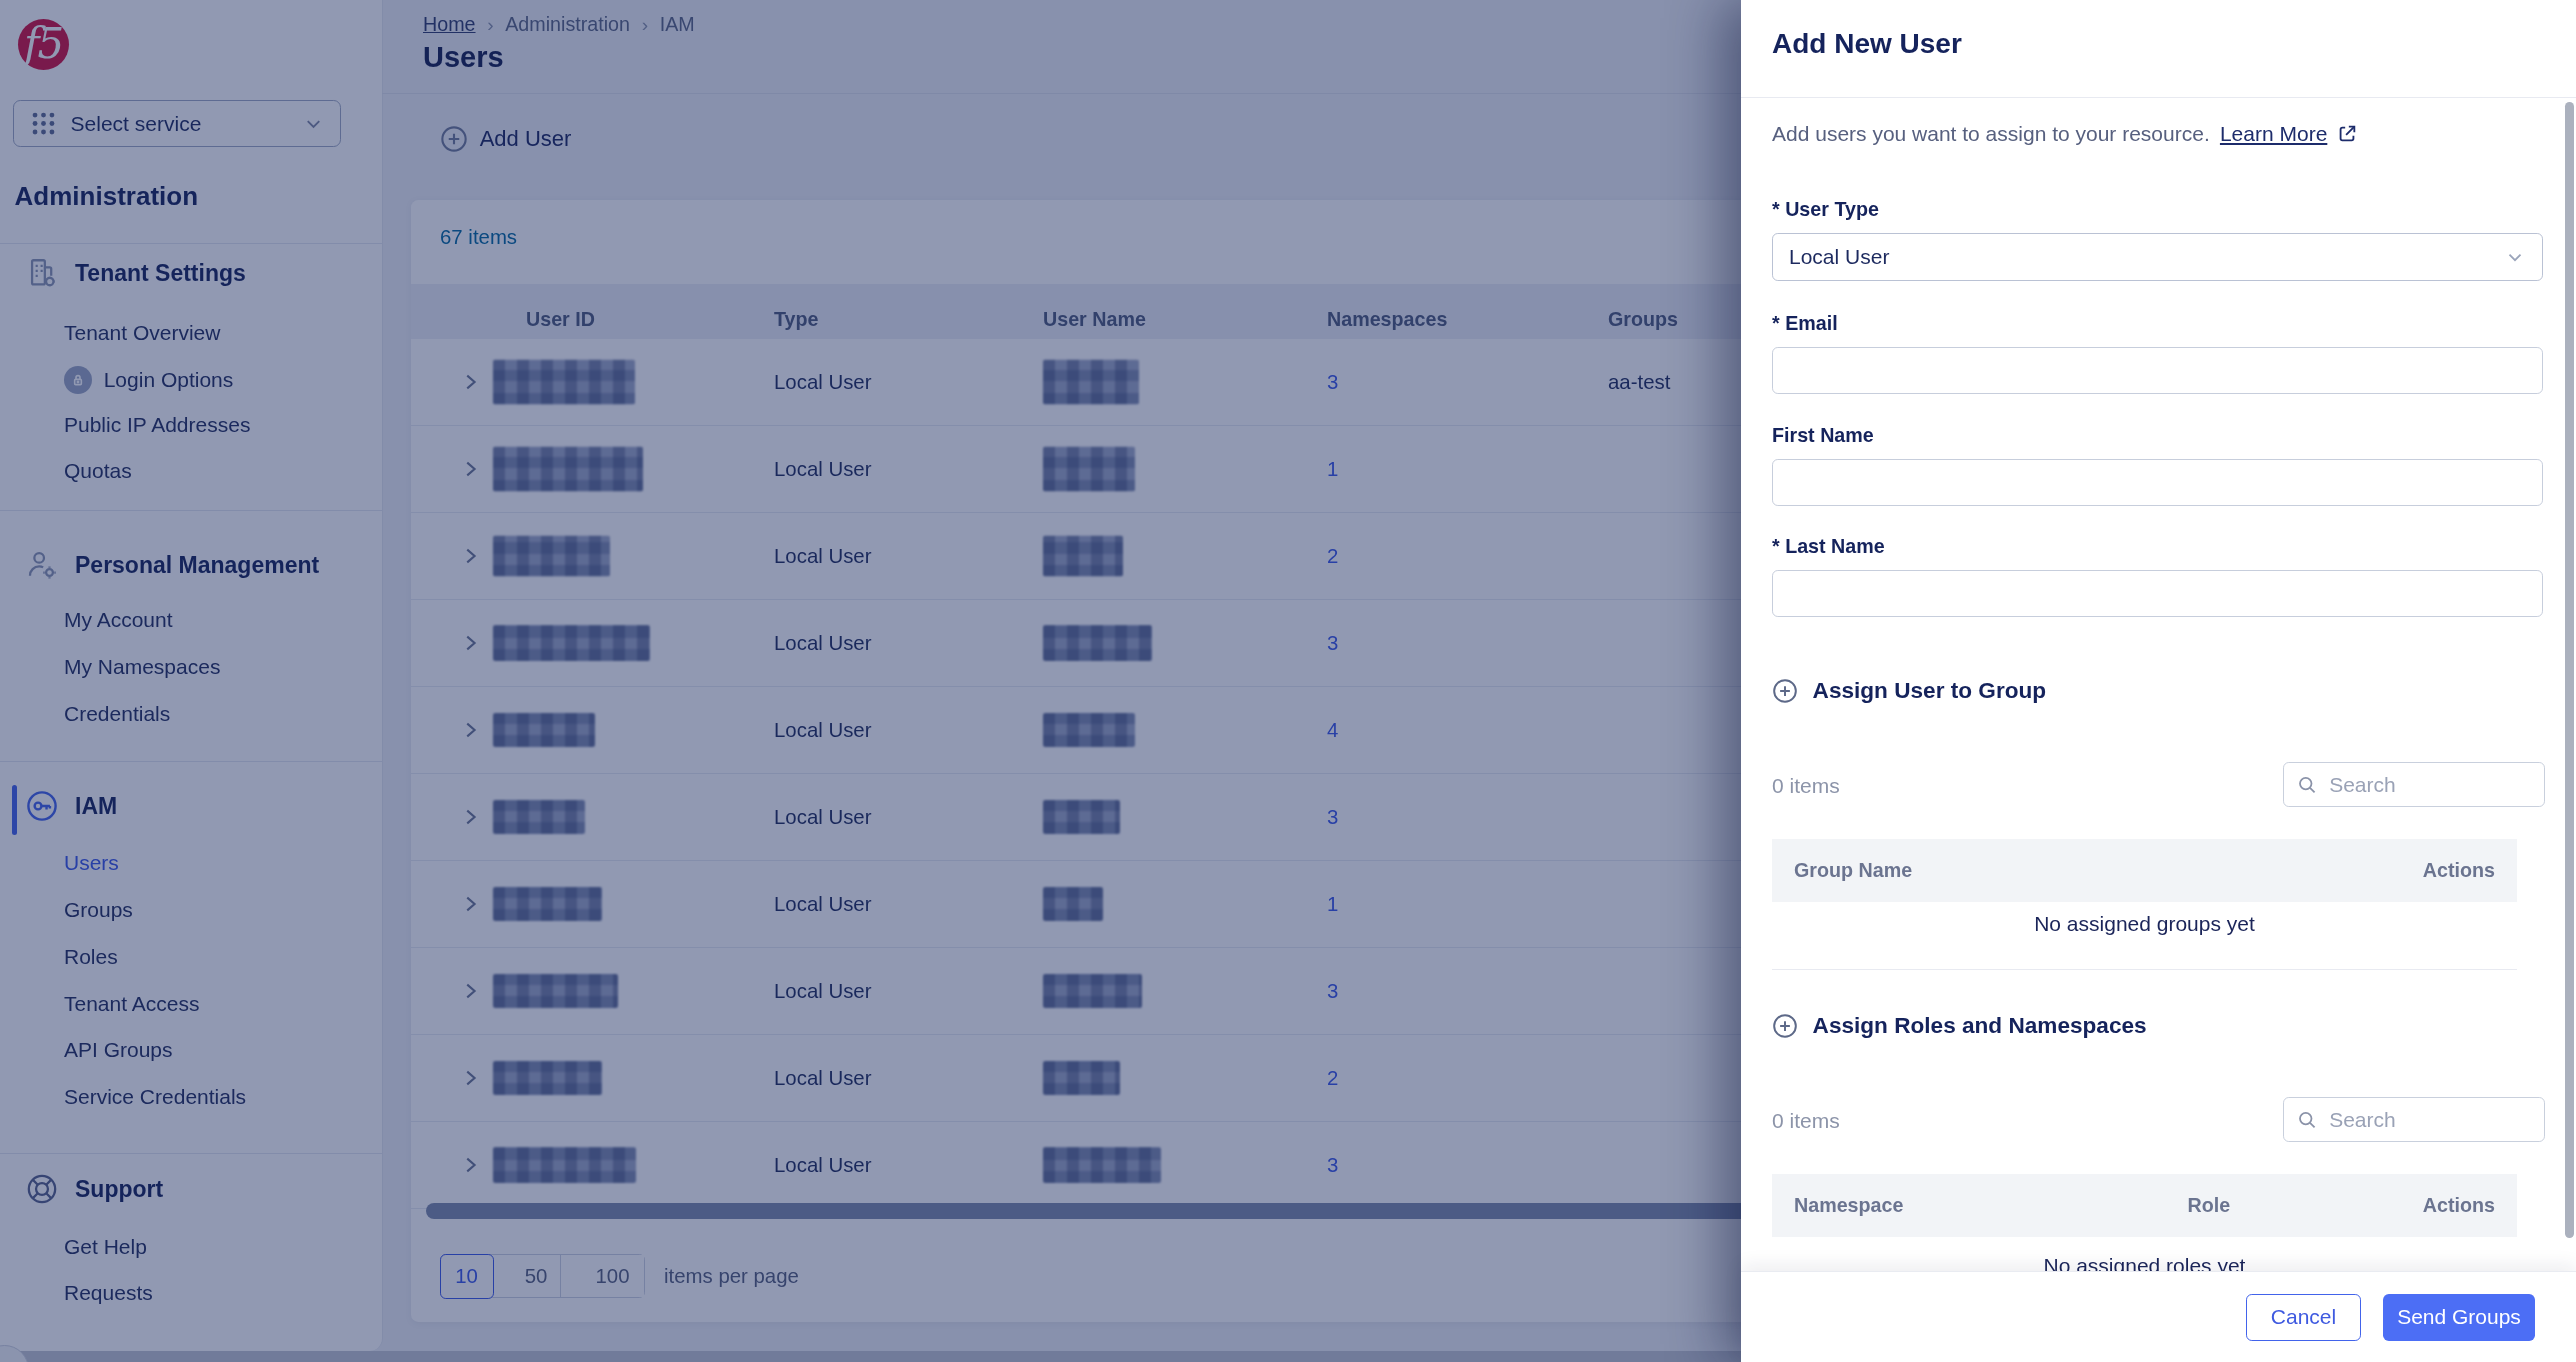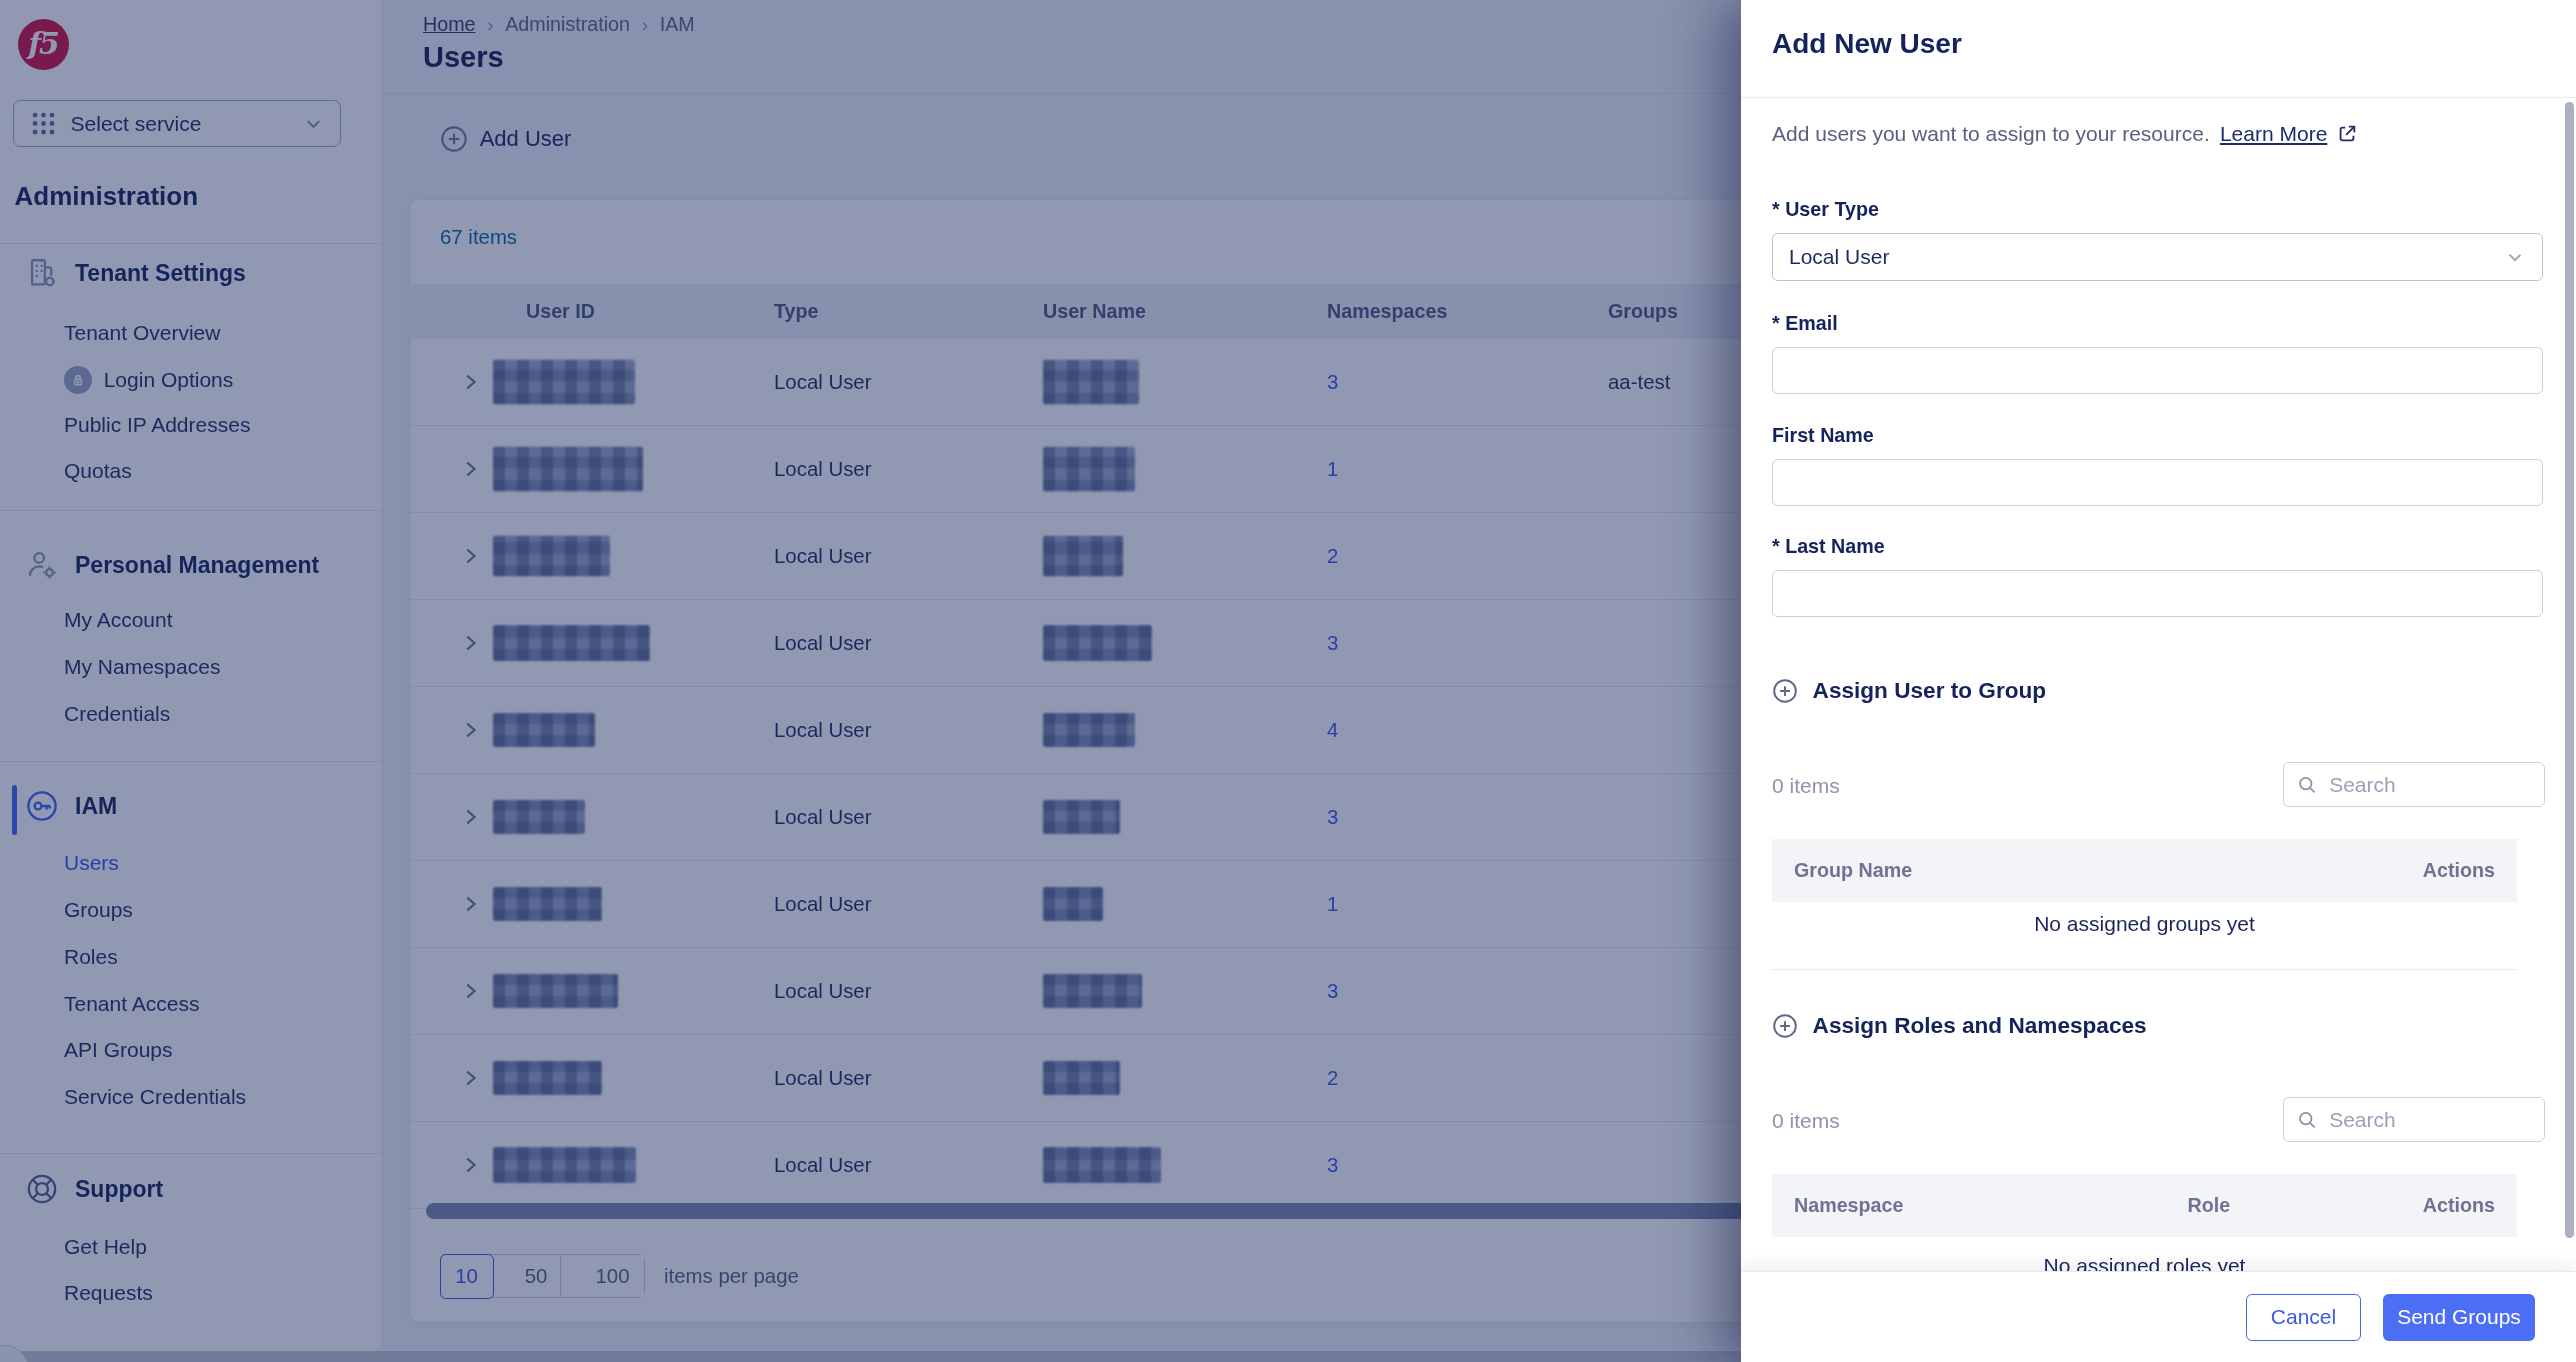--- a/index.html
+++ b/index.html
@@ -6,22 +6,22 @@
   #screen{position:relative;width:2576px;height:1362px;overflow:hidden;
     font-family:"Liberation Sans",sans-serif;background:#eef0f5;}
   
   .abs{position:absolute;}
   svg{display:block;}
   
   #sidebar{position:absolute;left:0;top:0;width:382px;height:1351px;background:#ffffff;
     border-right:1.5px solid #e2e6ef;border-radius:0 0 13px 0;}
   .logo{position:absolute;left:17.5px;top:19px;width:51px;height:51px;border-radius:50%;
     background:#d2103f;display:flex;align-items:center;justify-content:center;}
-  .logo span{color:#fff;font-family:"DejaVu Serif",serif;font-style:italic;font-weight:bold;
-    font-size:30px;letter-spacing:-2.2px;margin-top:-2.9px;}
+  .logo span{color:#fff;font-family:"DejaVu Serif",serif;font-style:italic;font-weight:normal;
+    font-size:42px;letter-spacing:-2.2px;margin-top:-2.9px;}
   .svc{position:absolute;left:13px;top:100px;width:328px;height:47px;border:1.5px solid #9fa9c2;
     border-radius:7.3px;display:flex;align-items:center;box-sizing:border-box;padding:0 14.6px;background:#fff;}
   .svc-label{font-size:21px;color:#1d2a5f;margin-left:13px;flex:1;}
   .admin-title{position:absolute;left:14.6px;top:181px;font-size:26px;font-weight:bold;color:#15235c;}
   .sb-divider{position:absolute;left:0;width:382px;height:0;border-top:1.5px solid #e3e7f0;}
   .sb-section-h{position:absolute;left:25px;display:flex;align-items:center;gap:16px;}
   .sb-section-h .t{font-size:23px;font-weight:bold;color:#15235c;}
   .sb-item{position:absolute;left:64px;font-size:21px;color:#232f60;display:flex;align-items:center;gap:11.7px;}
   .sb-item.active{color:#3a57e8;}
   .active-bar{position:absolute;left:11.7px;top:785px;width:5.1px;height:50px;background:#4263eb;border-radius:2.9px;}
@@ -32,21 +32,21 @@
   #breadcrumb .sep{color:#8891ab;font-size:19px;}
   #page-title{position:absolute;left:423px;top:41px;font-size:29px;font-weight:600;color:#141f52;}
   .hdr-divider{position:absolute;left:382px;top:93px;width:1359px;border-top:1.5px solid #dde1ea;}
   #add-user{position:absolute;left:440px;top:125px;display:flex;align-items:center;gap:11.7px;cursor:pointer;}
   #add-user .lbl{font-size:22px;color:#1b2760;}
   
   #card{position:absolute;left:411px;top:200px;width:1413px;height:1122px;background:#fff;border-radius:7.3px;
     box-shadow:0 1.5px 7.3px rgba(40,50,90,.06);}
   #items-count{position:absolute;left:29px;top:26px;font-size:20.4px;color:#0369a1;text-align:right;}
   #thead{position:absolute;left:0;top:84px;width:1413px;height:55px;background:#edeff5;}
-  .th{position:absolute;top:0;height:55px;display:flex;align-items:center;font-size:19.7px;font-weight:bold;color:#4d597c;}
+  .th{position:absolute;top:8px;height:55px;display:flex;align-items:center;font-size:19.7px;font-weight:bold;color:#4d597c;}
   #rows{position:absolute;left:0;top:139px;width:1413px;}
   .row{position:relative;width:1413px;height:86px;border-bottom:1.5px solid #e7eaf1;}
   .cell{position:absolute;top:50%;transform:translateY(-50%);font-size:20.4px;color:#1f2c5e;}
   .ns-link{color:#3a57e8;cursor:pointer;}
   .blur{position:absolute;top:50%;transform:translateY(-50%);border-radius:2.2px;filter:blur(0.9px);
     background-image:
       repeating-linear-gradient(90deg, rgba(47,62,110,.38) 0 11.7px, rgba(47,62,110,0) 11.7px 24px),
       repeating-linear-gradient(0deg, #7d8aaf 0 11.7px, #9ea8c6 11.7px 23px);}
   #hscroll{position:absolute;left:14.6px;top:1003px;width:1377px;height:16px;border-radius:8px;background:#7e8bab;}
   #pager{position:absolute;left:29px;top:1054px;display:flex;align-items:center;}

